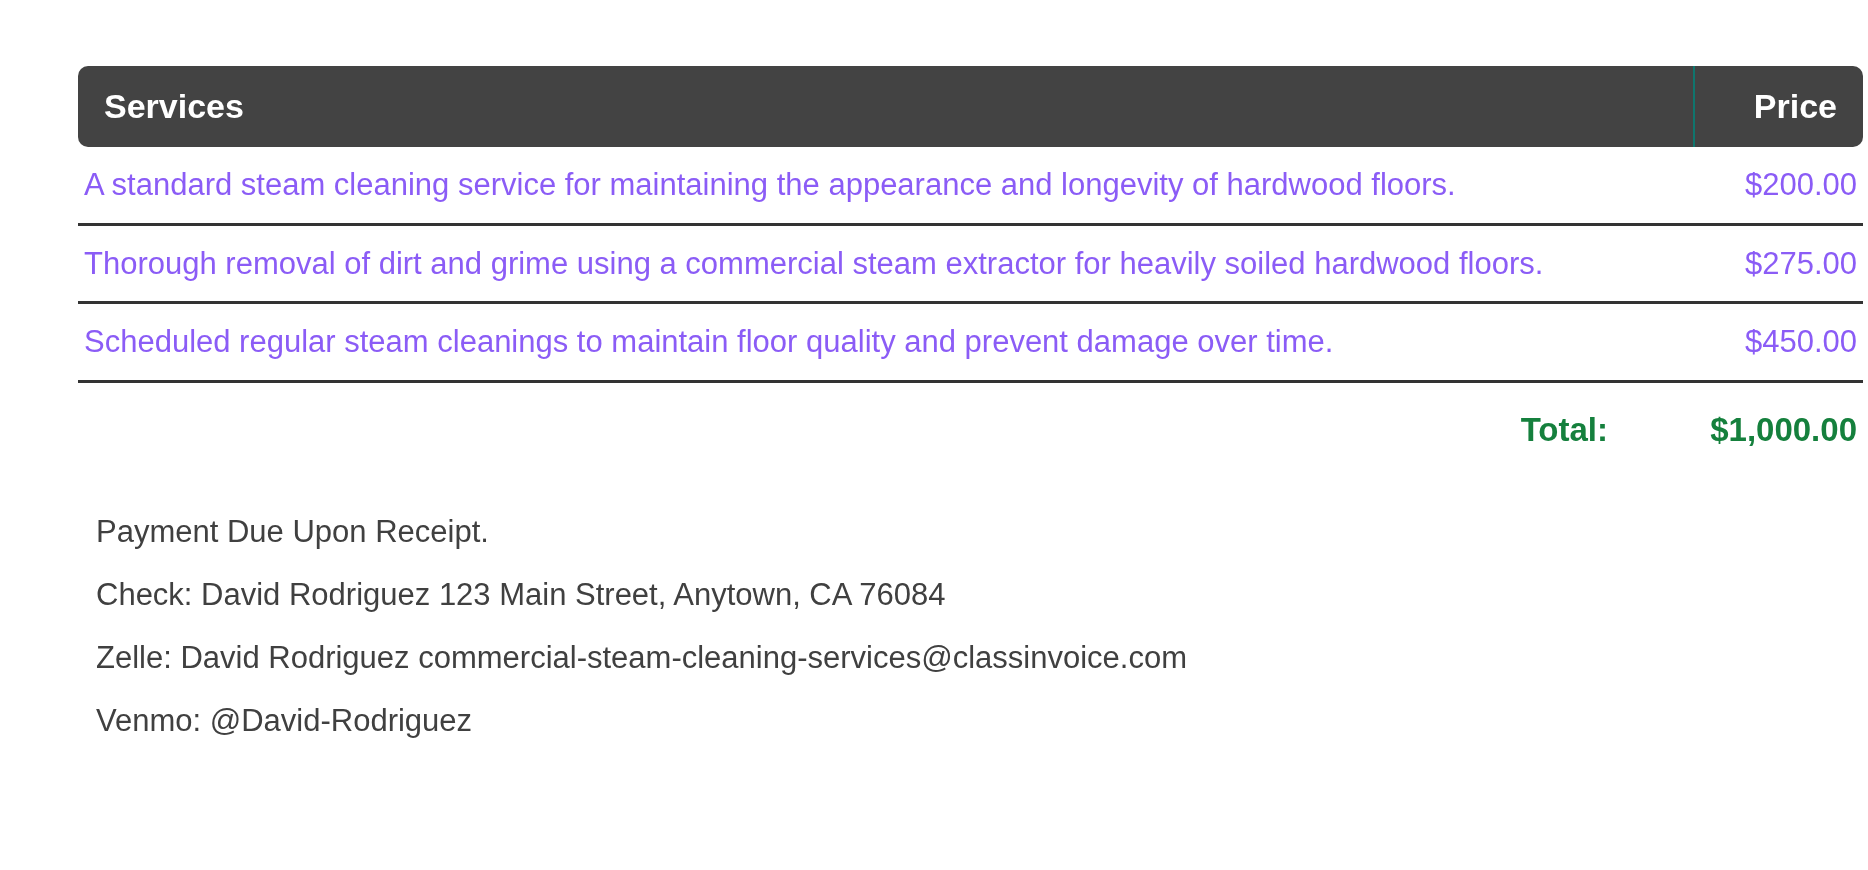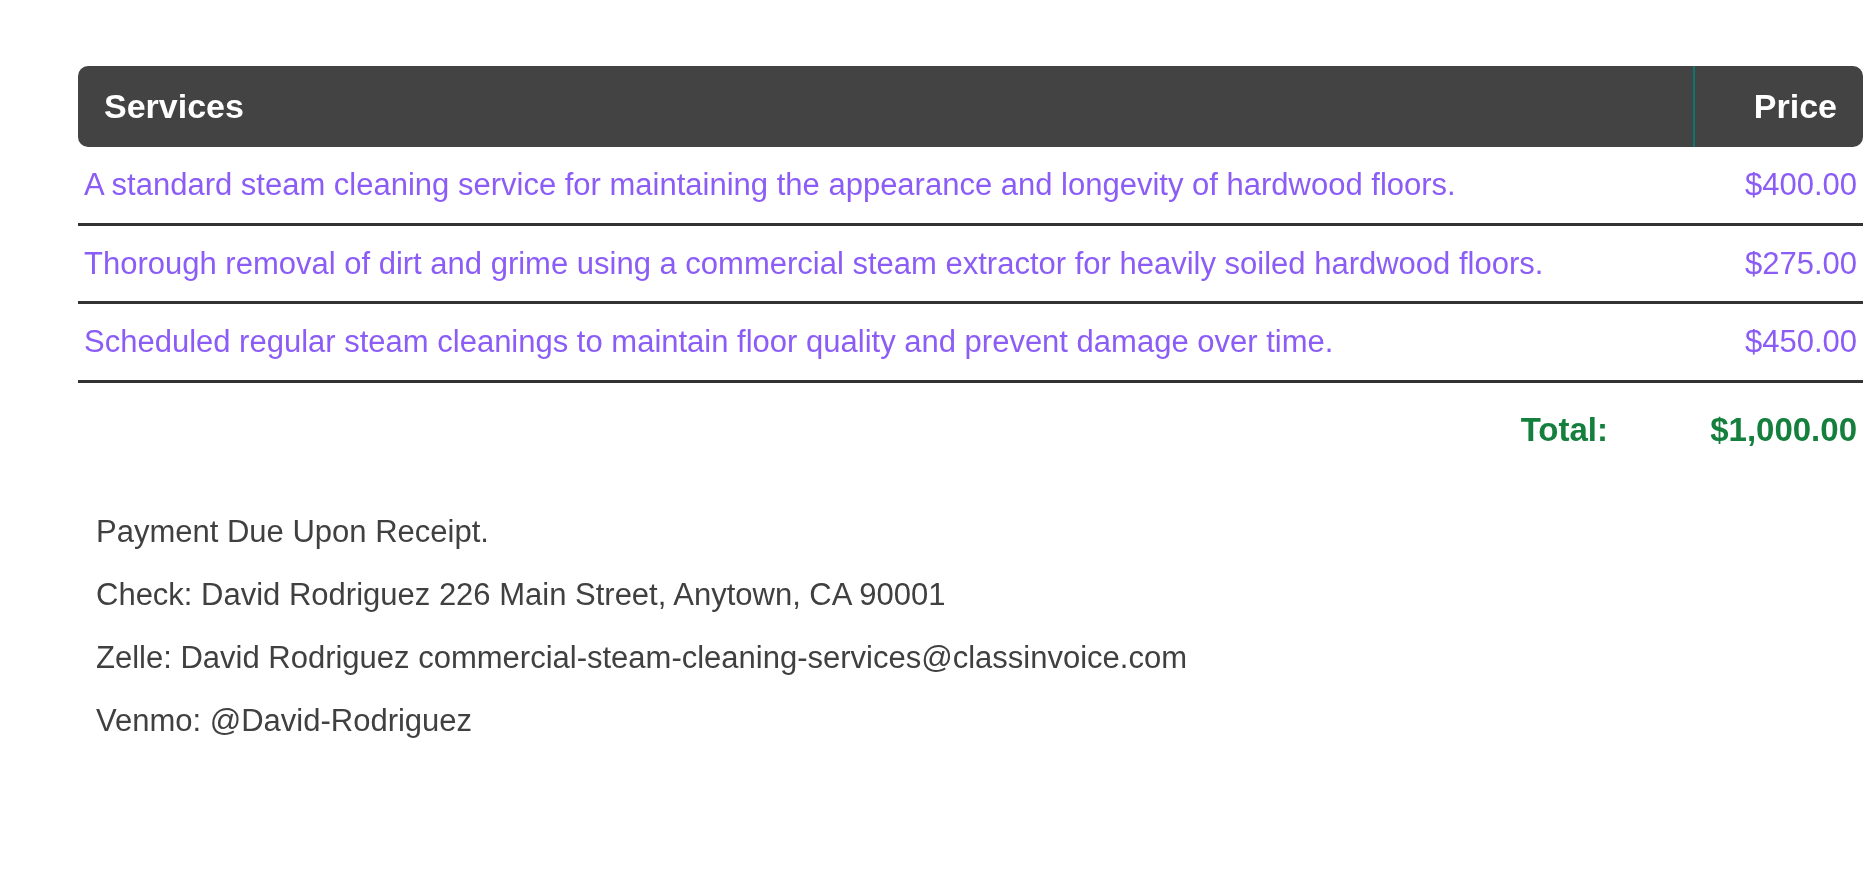--- a/index.html
+++ b/index.html
@@ -98,21 +98,21 @@
   <table class="services-table">
     <thead>
       <tr>
         <th class="col-services">Services</th>
         <th class="col-price">Price</th>
       </tr>
     </thead>
     <tbody id="rows-body">
   <tr class="service-row">
     <td class="cell-desc">A standard steam cleaning service for maintaining the appearance and longevity of hardwood floors.</td>
-    <td class="cell-price">$400.00</td>
+    <td class="cell-price">$200.00</td>
   </tr>
 
   <tr class="service-row">
     <td class="cell-desc">Thorough removal of dirt and grime using a commercial steam extractor for heavily soiled hardwood floors.</td>
     <td class="cell-price">$275.00</td>
   </tr>
 
 
   <tr class="service-row">
     <td class="cell-desc">Scheduled regular steam cleanings to maintain floor quality and prevent damage over time.</td>
@@ -124,21 +124,21 @@
         <td class="total-label">Total:</td>
         <td class="total-value">$1,000.00</td>
       </tr>
     </tfoot>
   </table>
 
   <div class="terms">
     <div id="terms-lines">
   <div class="terms-line">Payment Due Upon Receipt.</div>
 
-  <div class="terms-line">Check: David Rodriguez 226 Main Street, Anytown, CA 90001</div>
+  <div class="terms-line">Check: David Rodriguez 123 Main Street, Anytown, CA 76084</div>
 
   <div class="terms-line">Zelle: David Rodriguez commercial-steam-cleaning-services@classinvoice.com</div>
 
   <div class="terms-line">Venmo: @David-Rodriguez</div>
 </div>
   </div>
 
 </div>
 
 </body></html>

